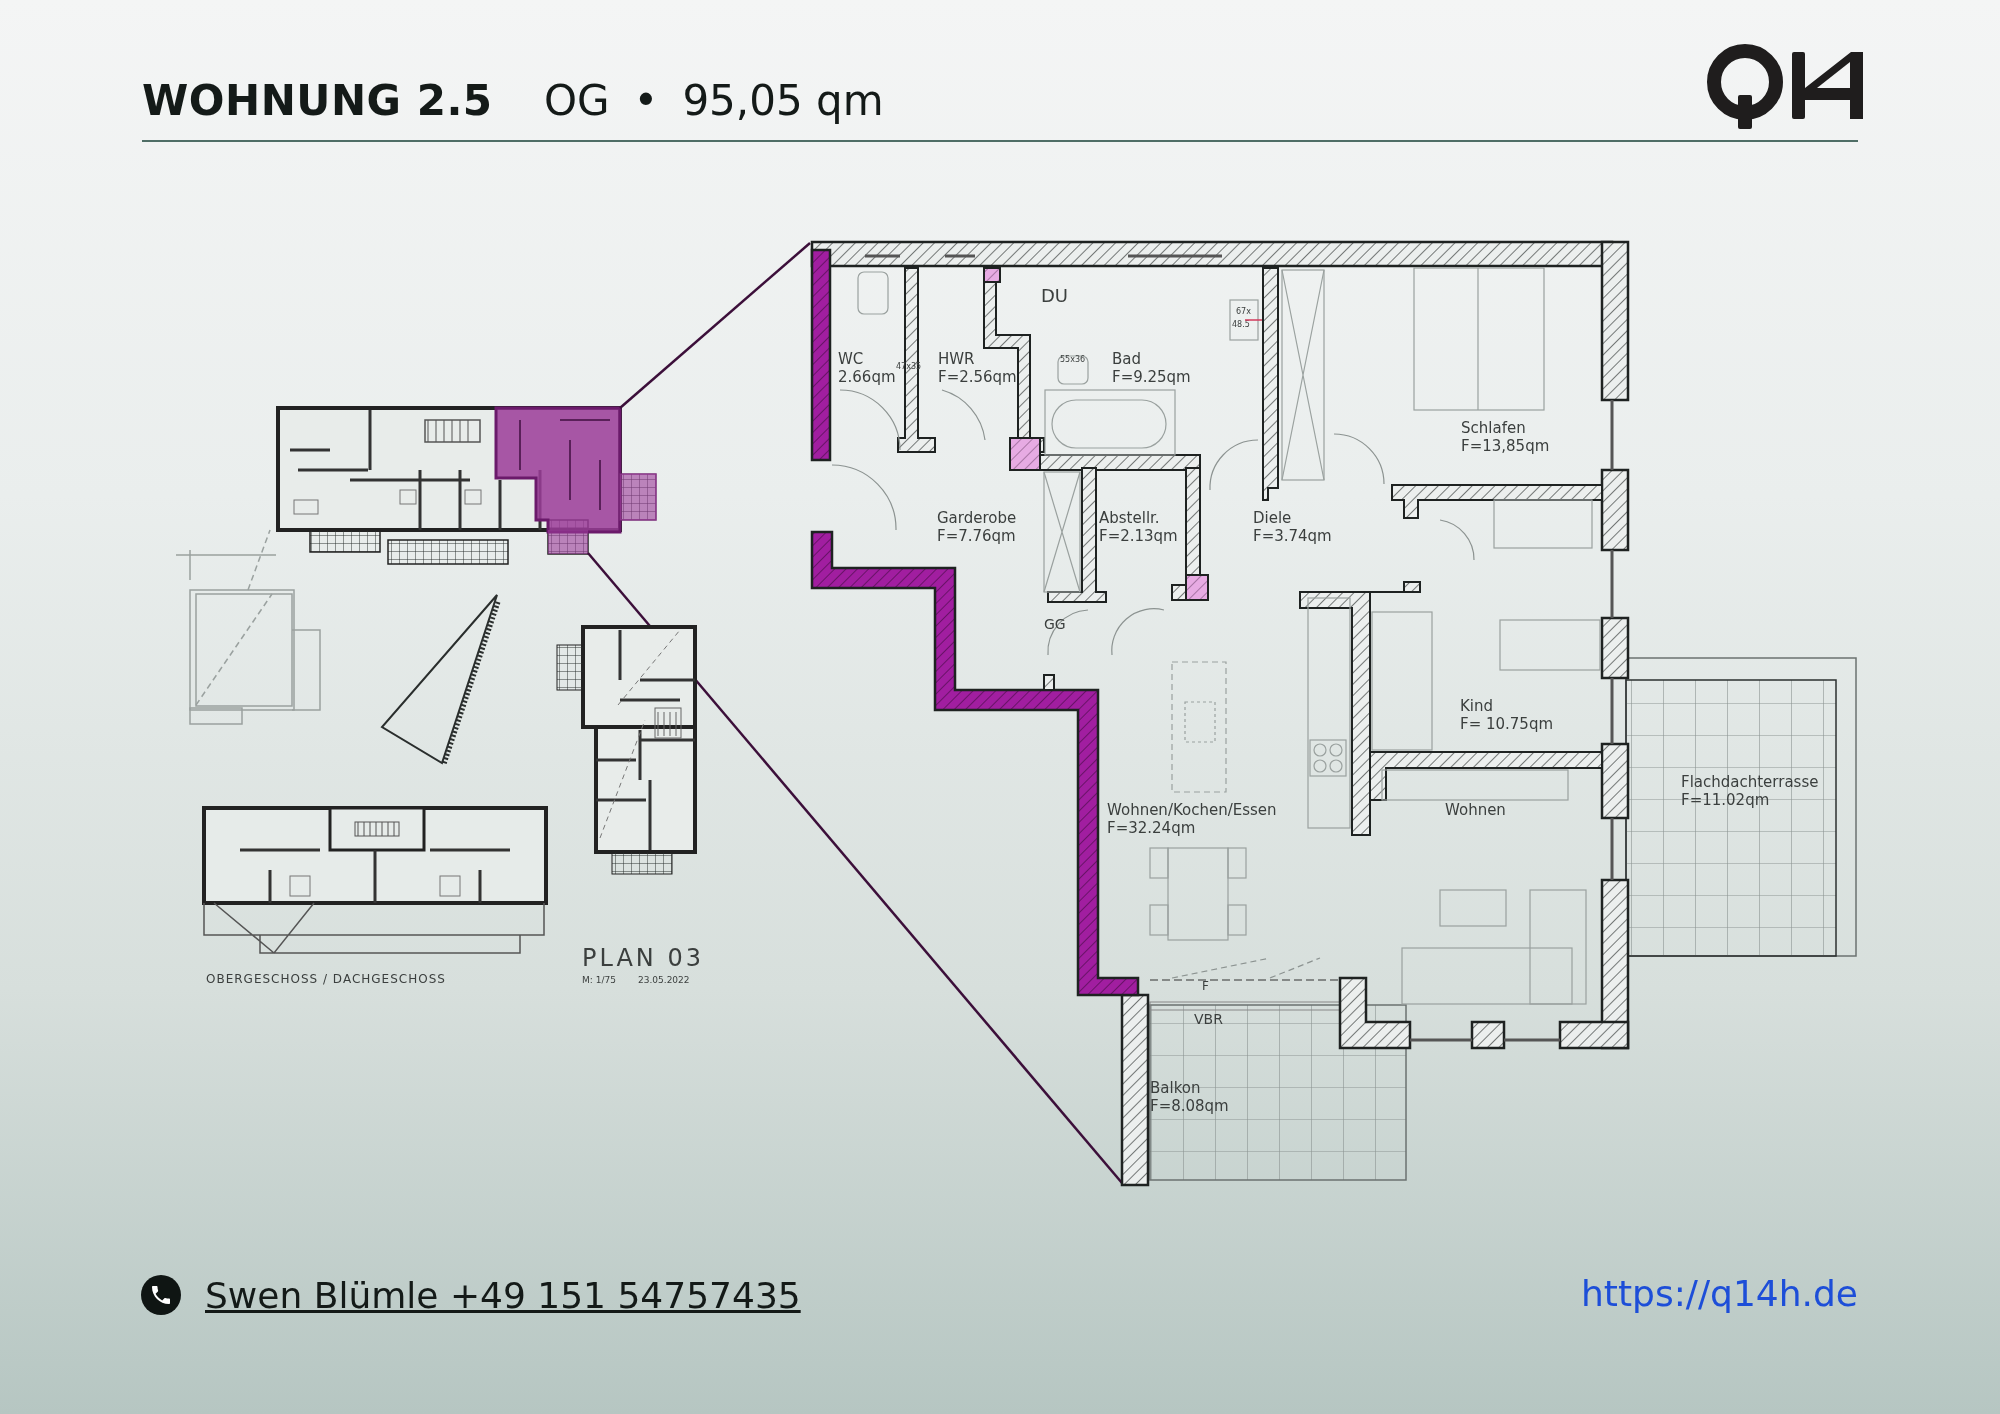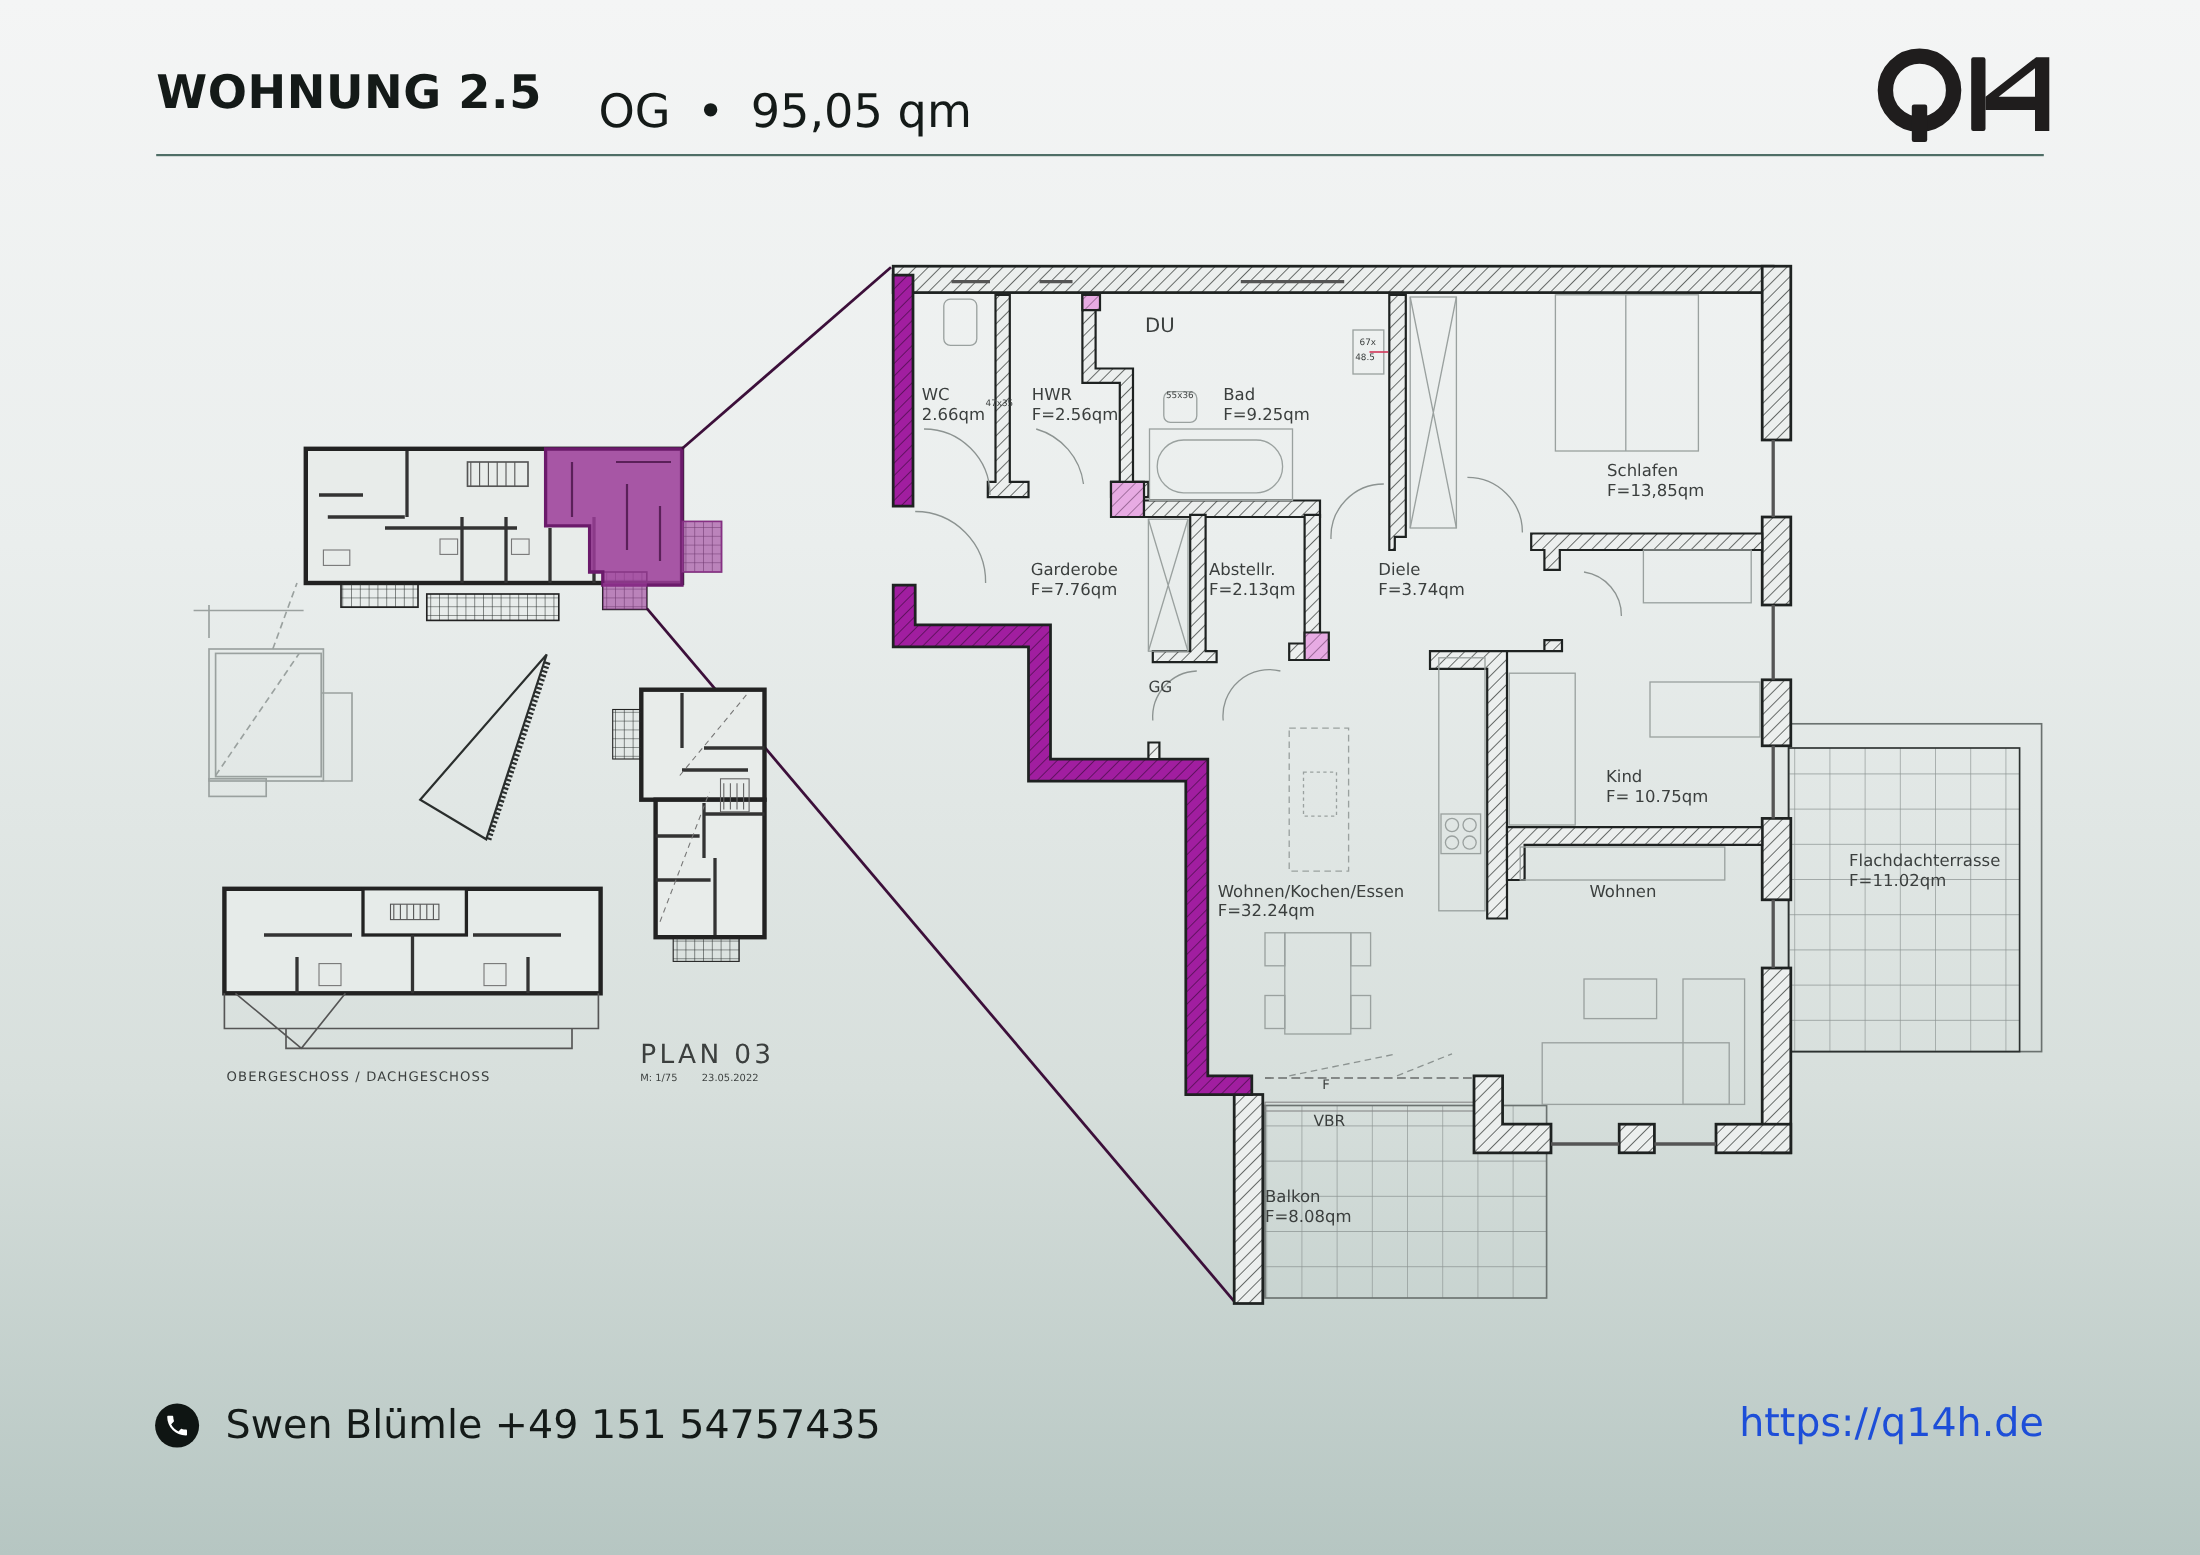--- a/index.html
+++ b/index.html
@@ -1,26 +1,26 @@
 <!DOCTYPE html>
 <html><head>
 <meta charset="utf-8">
 <style>
   html,body{margin:0;padding:0;}
   body{width:2000px;height:1414px;overflow:hidden;position:relative;
     background:linear-gradient(180deg,#f4f5f5 0%,#eaeeed 35%,#d7dfdc 70%,#b6c6c2 100%);
     font-family:"DejaVu Sans","Liberation Sans",sans-serif;color:#141a18;}
-  .hdr-title{position:absolute;left:142px;top:59px;font-size:42px;font-weight:bold;letter-spacing:0.5px;}
+  .hdr-title{position:absolute;left:142px;top:76px;font-size:42px;font-weight:bold;letter-spacing:0.5px;}
   .hdr-meta{position:absolute;left:544px;top:76px;font-size:42px;font-weight:normal;}
   .hdr-meta .dot{margin:0 24px;}
   .hdr-rule{position:absolute;left:142px;top:140px;width:1716px;height:2px;background:#4f6e66;}
   .logo{position:absolute;left:1705px;top:40px;width:160px;height:95px;}
   .plan{position:absolute;left:0;top:0;width:2000px;height:1414px;}
   .lbl{font-family:"DejaVu Sans","Liberation Sans",sans-serif;fill:#3b3f3e;}
-  .foot-phone{position:absolute;left:141px;top:1275px;display:flex;align-items:flex-end;}
+  .foot-phone{position:absolute;left:141px;top:1275px;display:flex;align-items:flex-start;text-decoration:underline;}
   .foot-phone .icon{width:40px;height:40px;border-radius:50%;background:#0f1513;display:flex;align-items:center;justify-content:center;margin-right:24px;}
   .foot-phone .txt{font-size:36px;color:#141a18;}
   .foot-url{position:absolute;right:142px;top:1273px;font-size:36px;color:#1d4ed8;}
 </style>
 </head>
 <body>
 
 <div class="hdr-title">WOHNUNG 2.5</div>
 <div class="hdr-meta">
   <span>OG</span><span class="dot">•</span><span>95,05 qm</span>

